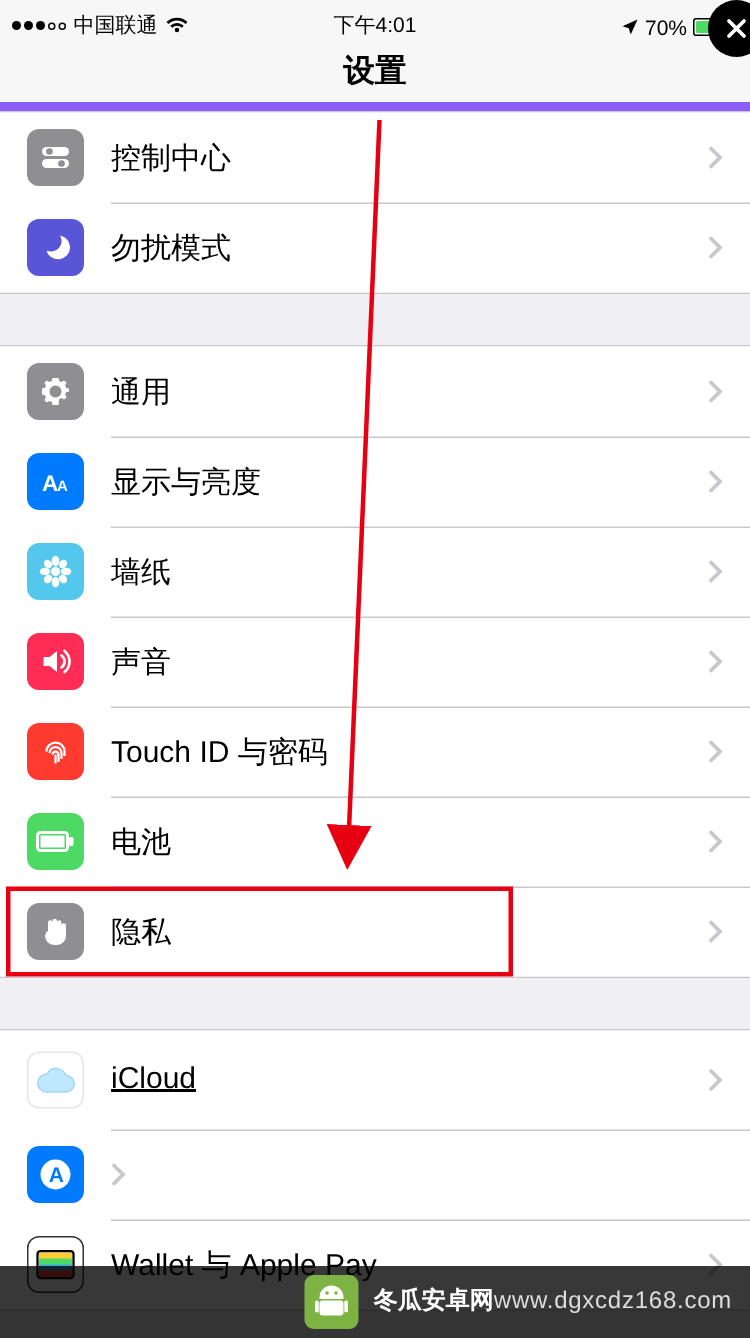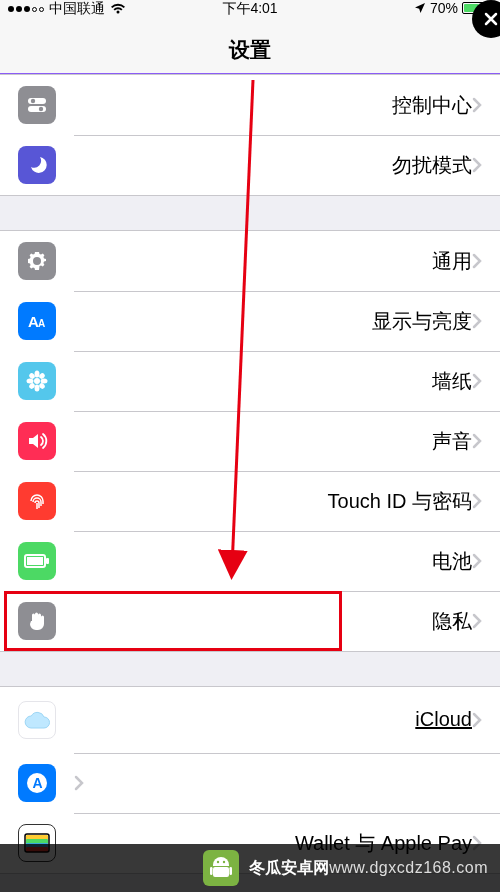--- a/index.html
+++ b/index.html
@@ -1,43 +1,43 @@
 <!DOCTYPE html>
 <html><head>
 <meta charset="utf-8">
 <style>
   * { box-sizing: border-box; margin: 0; padding: 0; }
   html, body { width: 500px; height: 892px; overflow: hidden; font-family: -apple-system, "Helvetica Neue", Arial, sans-serif; background: #efeff4; color: #000; }
   .screen { width: 500px; height: 892px; position: relative; background: #efeff4; display: flex; flex-direction: column; }
 
   
-  .status-bar { height: 26px; background: #f7f7f7; display: flex; align-items: flex-start; justify-content: space-between; padding: 0 8px; font-size: 14px; color: #000; }
+  .status-bar { height: 26px; background: #f7f7f7; display: flex; align-items: flex-end; justify-content: space-between; padding: 0 8px; font-size: 14px; color: #000; }
   .status-left { display: flex; align-items: center; gap: 5px; }
   .status-center { position: absolute; left: 0; right: 0; text-align: center; font-weight: 400; pointer-events: none;}
   .status-right { display: flex; align-items: center; gap: 4px; margin-left: auto; }
   .signal-dots { display: flex; gap: 2px; align-items: center; }
   .signal-dots span { width: 6px; height: 6px; border-radius: 50%; background: #000; display: inline-block; }
   .signal-dots span.empty { background: transparent; border: 1px solid #000; width: 5px; height: 5px; }
   .wifi-icon svg, .loc-icon svg { display: block; }
   .battery { display: flex; align-items: center; gap: 2px; }
   .battery-body { width: 26px; height: 12px; border: 1px solid #000; border-radius: 2px; position: relative; display: flex; align-items: center; padding: 1px; }
   .battery-fill { height: 100%; width: 70%; background: #4cd964; border-radius: 1px; }
   .battery-cap { width: 2px; height: 5px; background: #000; border-radius: 0 1px 1px 0; }
 
   
-  .nav-bar { height: 48px; background: #f7f7f7; border-bottom: 1px solid #8b5cf6; display: flex; align-items: center; justify-content: center; }
+  .nav-bar { height: 48px; background: #f7f7f7; border-bottom: 6px solid #8b5cf6; display: flex; align-items: center; justify-content: center; }
   .nav-title { font-size: 21px; font-weight: 600; }
 
   
   .content { flex: 1; overflow: hidden; }
 
   .group { background: #fff; border-top: 1px solid #c8c7cc; border-bottom: 1px solid #c8c7cc; }
   .gap { height: 34px; }
 
-  .row { display: flex; align-items: center; height: 60px; padding-left: 18px; position: relative; background:#fff;text-align:right;}
+  .row { display: flex; align-items: center; height: 60px; padding-left: 18px; position: relative; background:#fff;}
   .row + .row::before { content: ""; position: absolute; top: 0; left: 74px; right: 0; height: 1px; background: #c8c7cc; }
   .row .icon-box { width: 38px; height: 38px; border-radius: 8px; display: flex; align-items: center; justify-content: center; flex-shrink: 0; margin-right: 18px; color: #fff; }
   .row .label { font-size: 20px; color: #000; flex: 1; }
   .row .sub { font-size: 13px; color: #8e8e93; margin-top: 2px; }
   .row .labels { flex:1; display:flex; flex-direction:column; justify-content:center;text-decoration:underline;}
   .row .chevron { margin-right: 18px; color: #c7c7cc; }
 
   
   .bg-gray { background: #8e8e93; }
   .bg-purple { background: #5856d6; }

